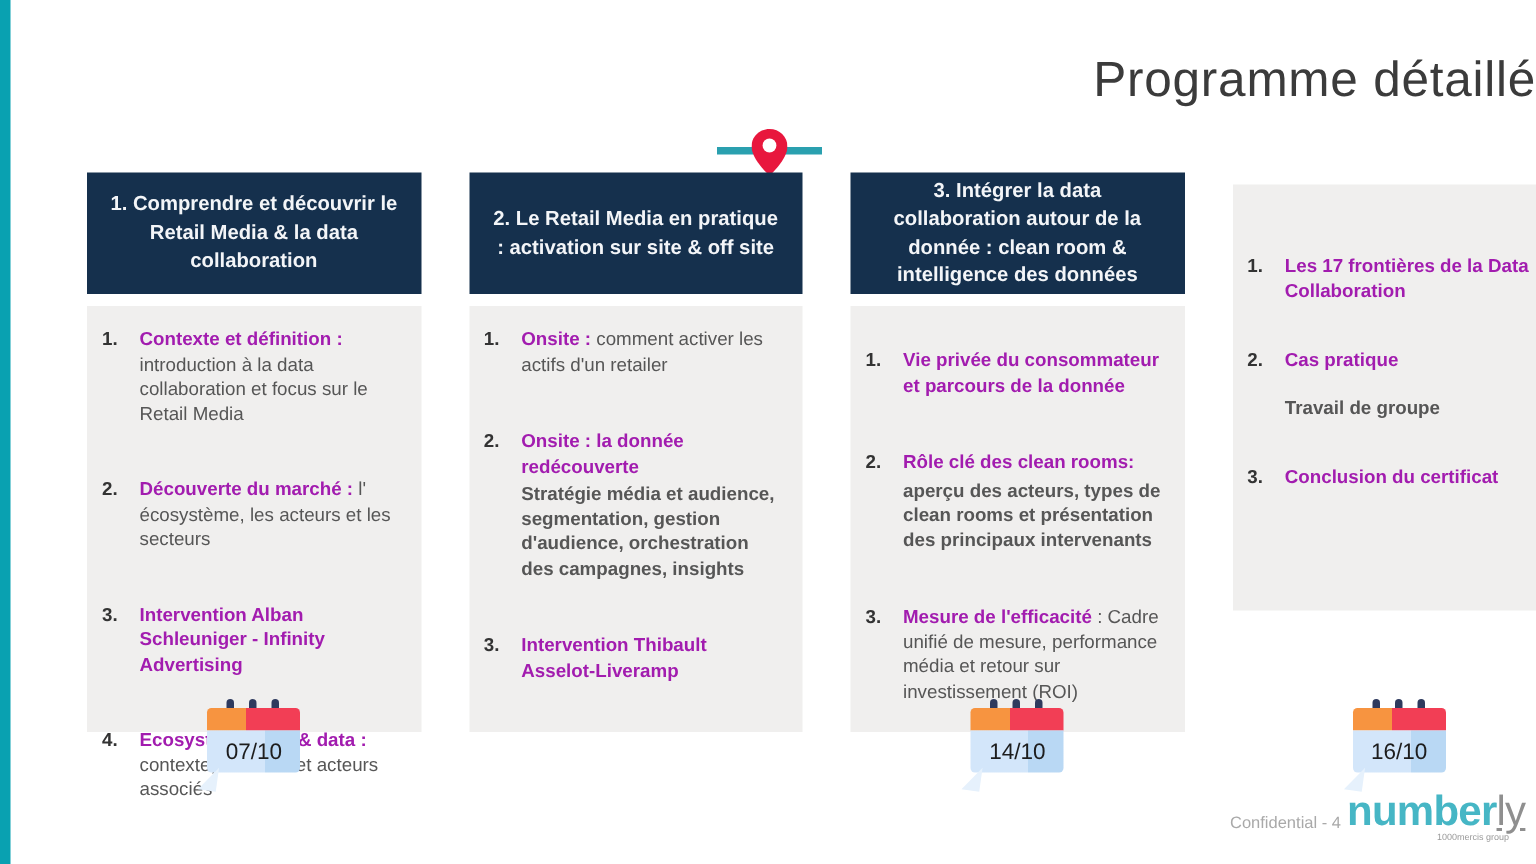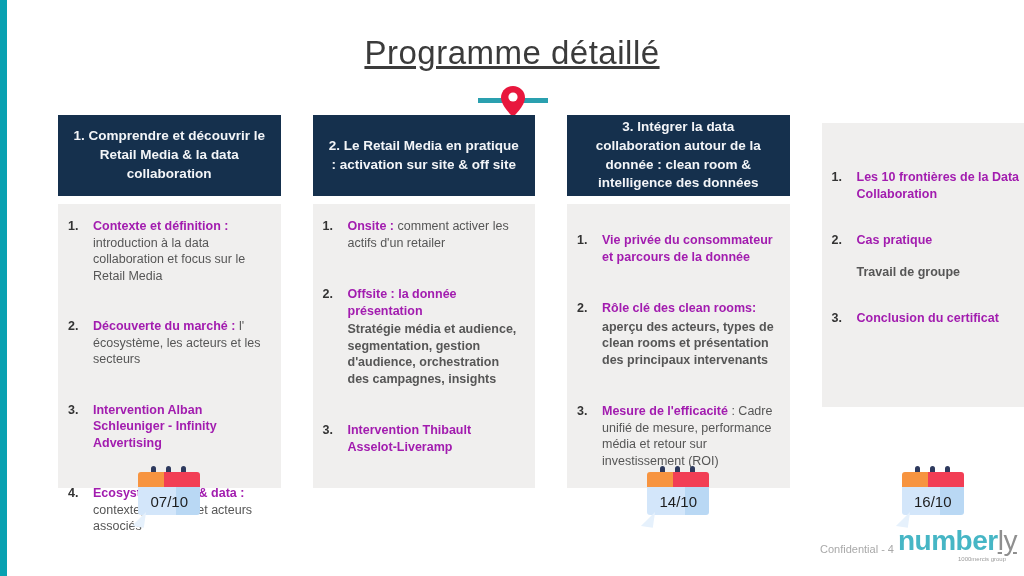--- a/index.html
+++ b/index.html
@@ -6,22 +6,22 @@
   body{
     width:1024px;height:576px;position:relative;overflow:hidden;
     background:#ffffff;font-family:"Liberation Sans",sans-serif;
     -webkit-font-smoothing:antialiased;
   }
   
   .accent-bar{position:absolute;left:0;top:0;width:7px;height:576px;background:#09a1b1;}
 
   
   .title{
-    position:absolute;left:0;right:0;top:34px;text-align:center;
-    font-size:33px;font-weight:400;color:#3b3b3b;letter-spacing:.5px;text-decoration:underline;
+    position:absolute;left:0;right:0;top:34px;text-align:right;
+    font-size:33px;font-weight:400;color:#3b3b3b;letter-spacing:.5px;
   }
 
   
   .marker{position:absolute;left:478px;top:86px;width:70px;height:34px;}
   .marker .line{position:absolute;left:0;right:0;top:12px;height:5px;background:#2aa0af;}
   .marker svg{position:absolute;left:23px;top:0;}
 
   
   .columns{
     position:absolute;left:22px;top:115px;width:986px;height:420px;
@@ -126,21 +126,21 @@
 
   <section class="column c1">
     <div class="col-header">2.  Le Retail Media en pratique : activation sur site &amp; off site</div>
     <div class="col-body">
         <div class="item">
           <span class="num">1.</span>
           <div><span class="b">Onsite :</span> comment activer les actifs d'un retailer</div>
         </div>
         <div class="item">
           <span class="num">2.</span>
-          <div><span class="b">Offsite : la donnée présentation</span><div class="sub">Stratégie média et audience, segmentation, gestion d'audience, orchestration des campagnes, insights</div></div>
+          <div><span class="b">Onsite : la donnée redécouverte</span><div class="sub">Stratégie média et audience, segmentation, gestion d'audience, orchestration des campagnes, insights</div></div>
         </div>
         <div class="item">
           <span class="num">3.</span>
           <div><span class="b">Intervention Thibault Asselot-Liveramp</span></div>
         </div>
       </div>
   </section>
 
   <section class="column c2">
     <div class="col-header">3. Intégrer la data collaboration autour de la donnée : clean room &amp; intelligence des données</div>
@@ -165,21 +165,21 @@
       <div class="top"></div>
       <div class="page">14/10</div>
       <div class="fold"></div>
     </div>
   </section>
 
   <section class="column c3">
     <div class="col-body">
         <div class="item">
           <span class="num">1.</span>
-          <div><span class="b">Les 10 frontières de la Data Collaboration</span></div>
+          <div><span class="b">Les 17 frontières de la Data Collaboration</span></div>
         </div>
         <div class="item">
           <span class="num">2.</span>
           <div><span class="b">Cas pratique</span><div class="sub gap">Travail de groupe</div></div>
         </div>
         <div class="item">
           <span class="num">3.</span>
           <div><span class="b">Conclusion du certificat</span></div>
         </div>
       </div>

